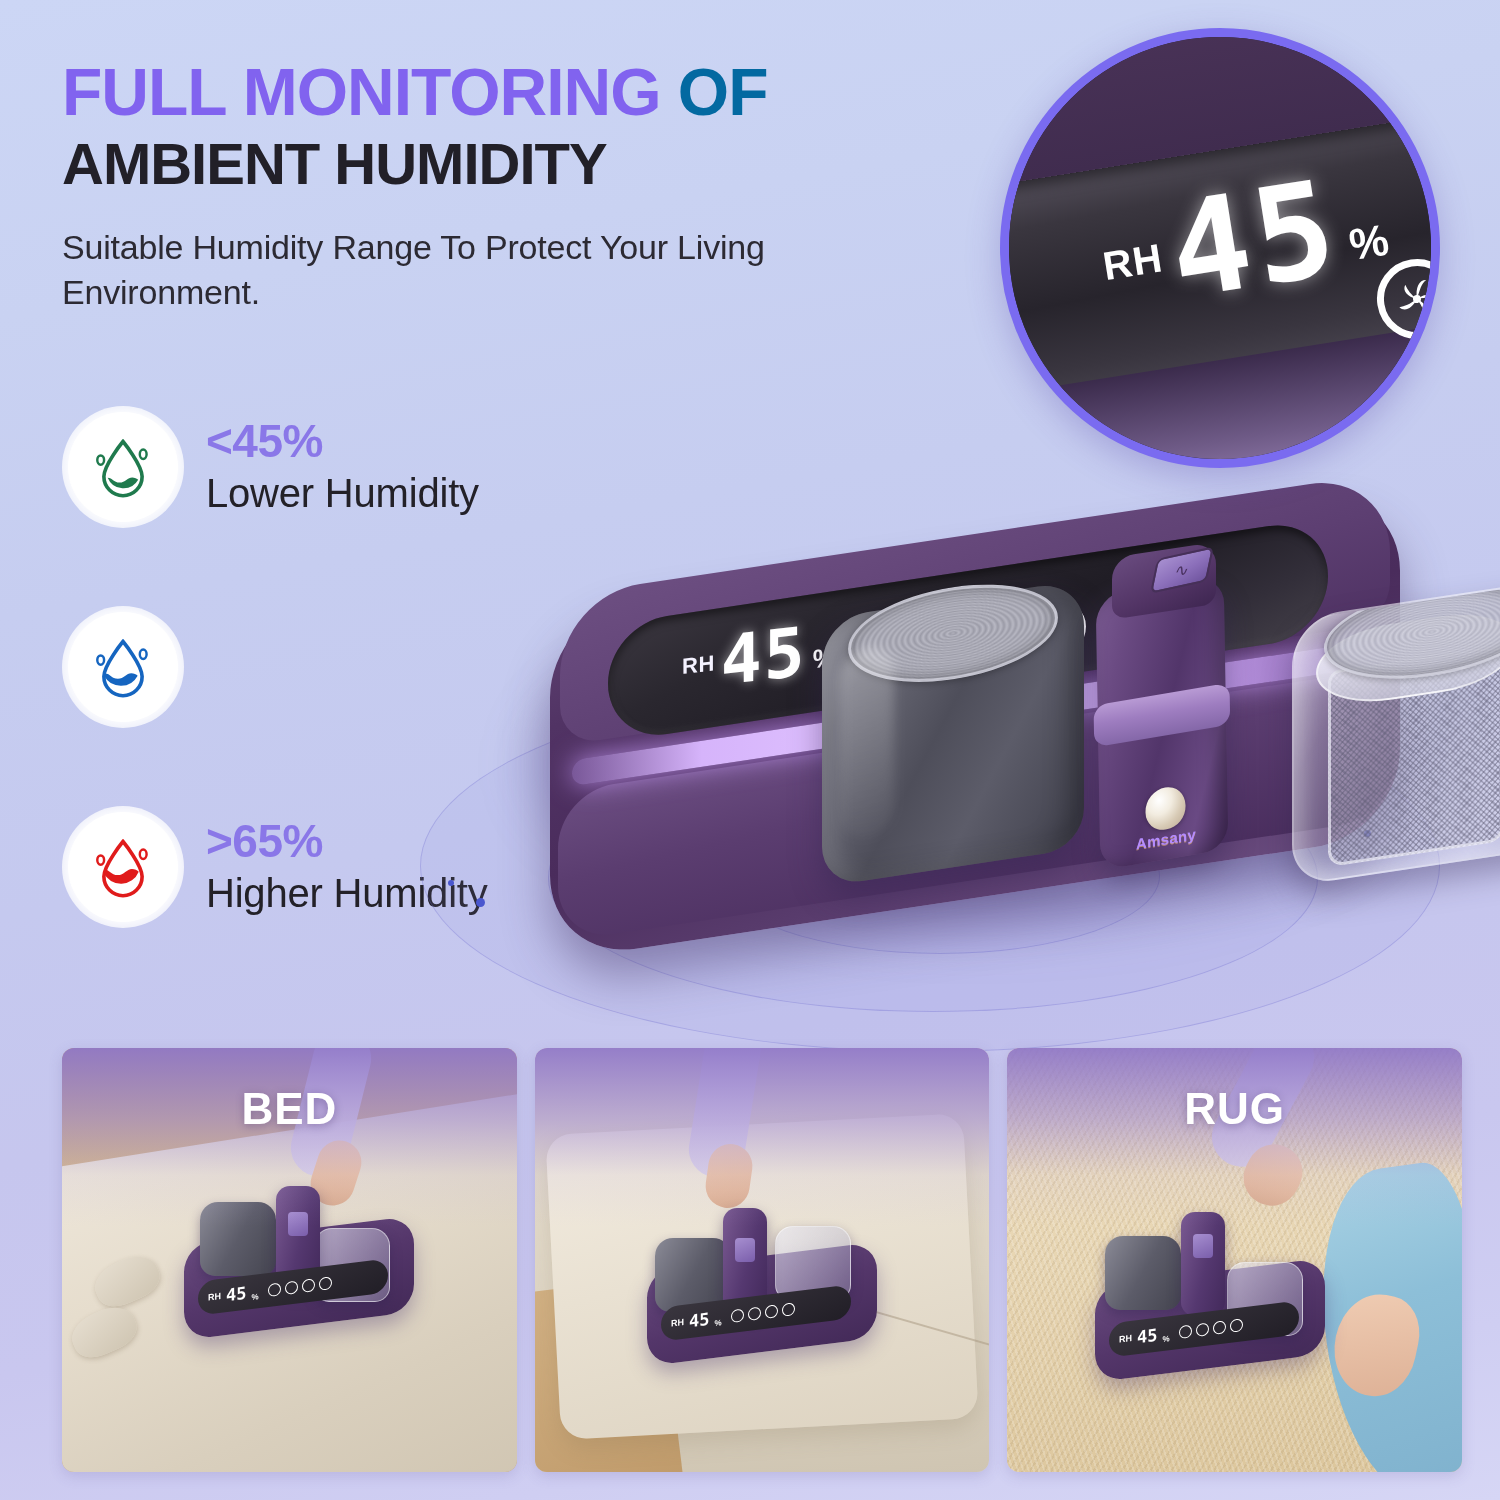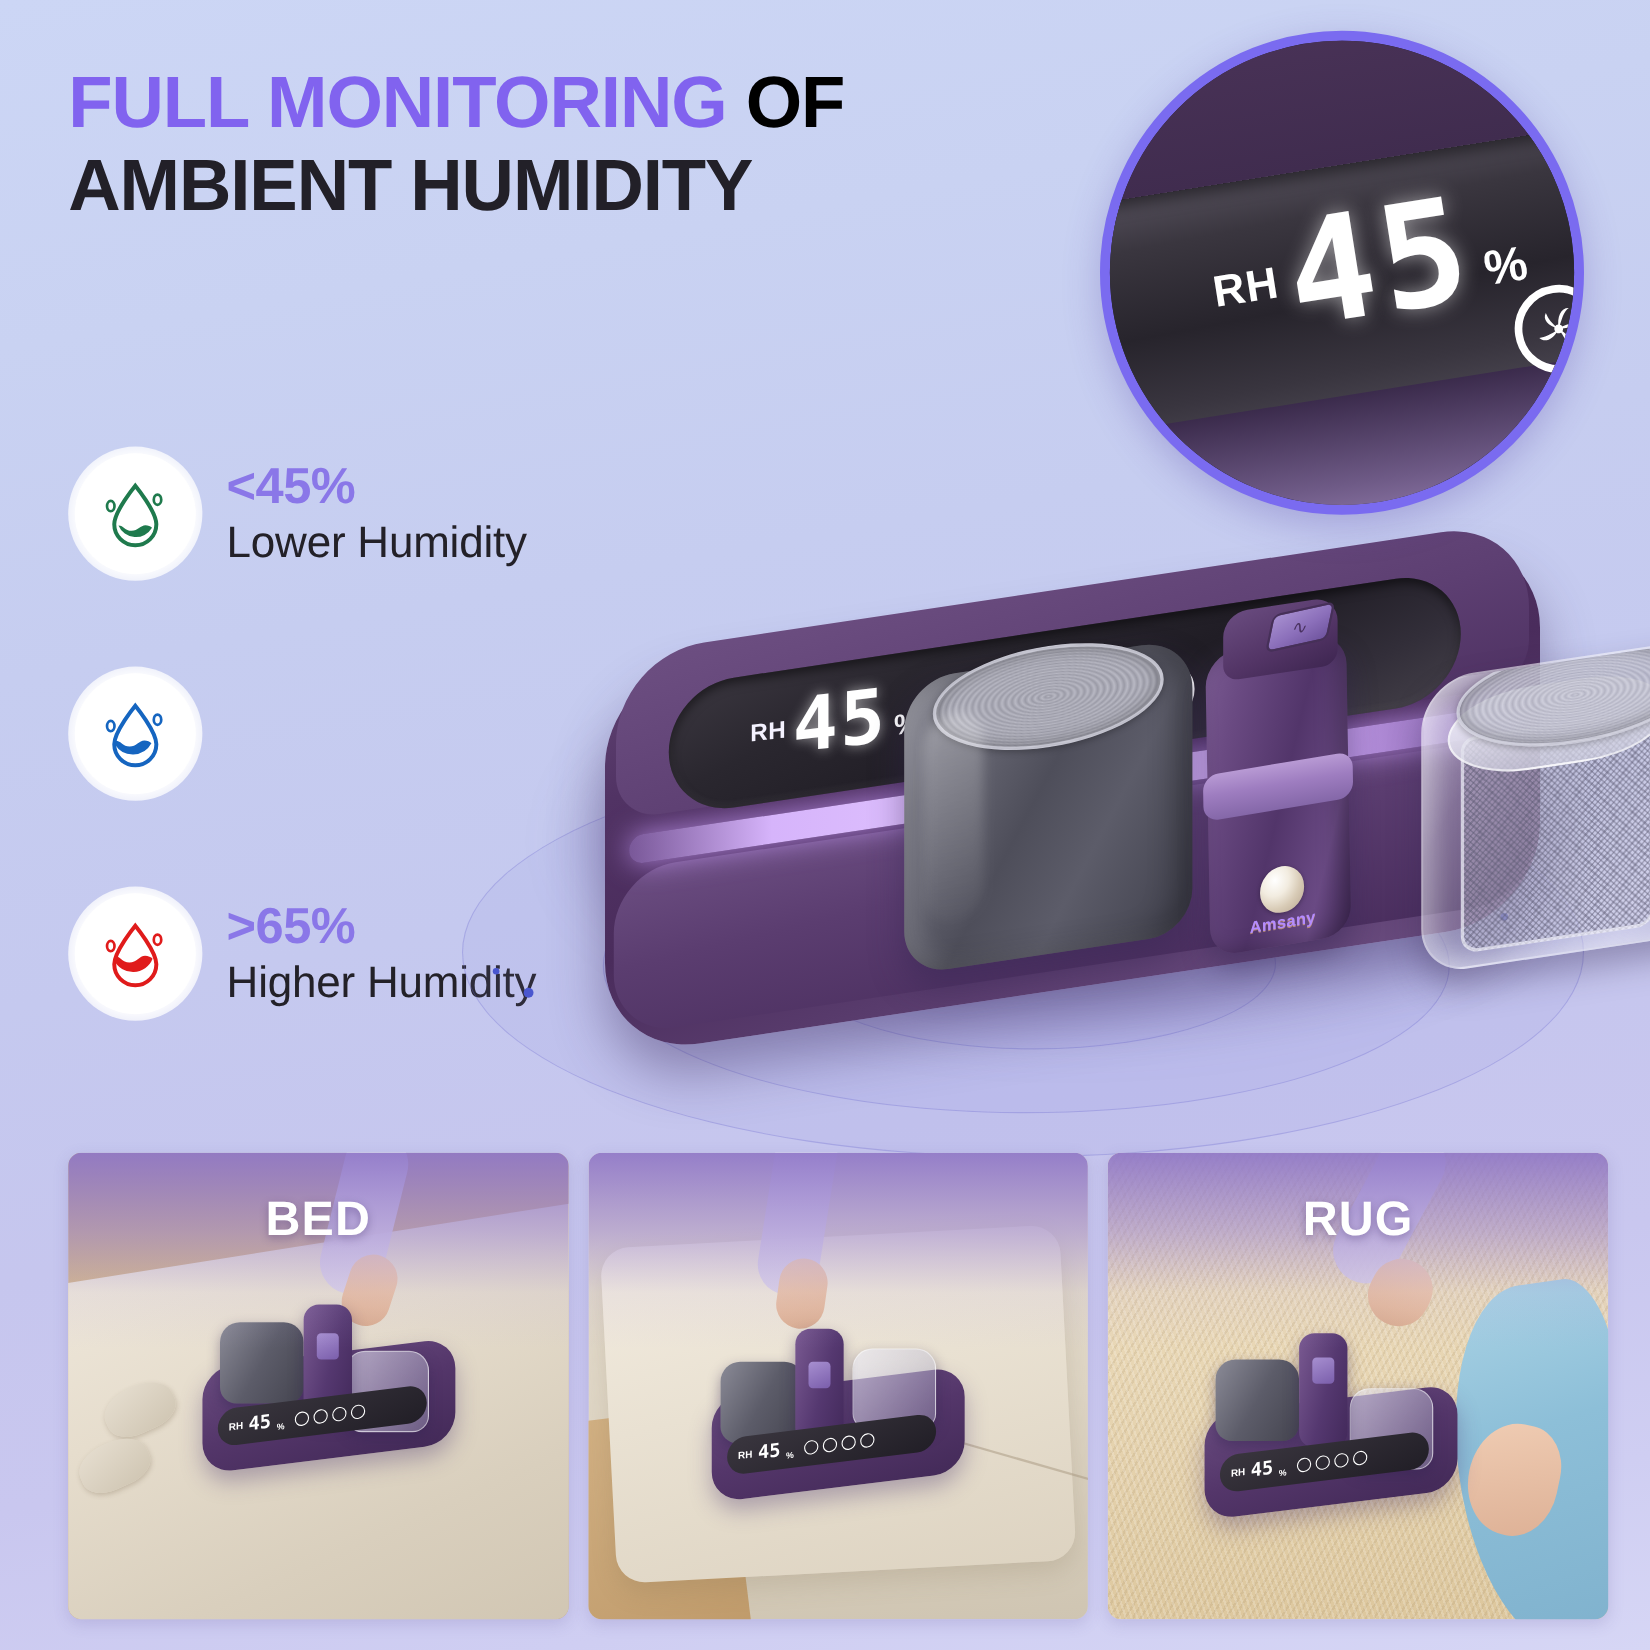--- a/index.html
+++ b/index.html
@@ -7,22 +7,22 @@
   body {
     font-family:"Liberation Sans", sans-serif;
     background: linear-gradient(170deg, #ccd6f5 0%, #c9d2f2 18%, #c6cdf0 35%, #c5c9ef 52%, #c6c6ee 66%, #c9c7ef 78%, #cfcef2 90%, #d6d6f5 100%);
     position:relative;
   }
 
   
   .headline { position:absolute; left:62px; top:58px; width:900px; }
   .h-line1 { font-size:66px; font-weight:bold; letter-spacing:-1px; line-height:1.06; white-space:nowrap;}
   .h-accent { color:#8163ef; }
-  .h-dark { color:#000000;margin-top:31px; }
-  .h-line2 { font-size:66px; font-weight:bold; color:#222028; letter-spacing:-1px; line-height:1.12; margin-top:4px; }
+  .h-dark { color:#0369a1;margin-top:31px; }
+  .h-line2 { font-size:58px; font-weight:bold; color:#222028; letter-spacing:-1px; line-height:1.12; margin-top:4px; }
   .subhead { margin-top:28px; font-size:34px; color:#2c2a33; line-height:1.33; font-weight:400; letter-spacing:-0.2px; }
 
   
   .features { position:absolute; left:62px; top:406px; width:520px; }
   .feat-row { display:flex; align-items:center; height:122px; margin-bottom:78px; }
   .feat-badge {
     width:122px; height:122px; border-radius:50%; flex:0 0 122px;
     background: radial-gradient(circle at 50% 50%, #ffffff 0%, #ffffff 58%, rgba(255,255,255,0.72) 72%, rgba(255,255,255,0.28) 86%, rgba(255,255,255,0) 100%);
     display:flex; align-items:center; justify-content:center;
     position:relative;
@@ -348,20 +348,21 @@
     position:absolute; border-radius:30px;
     background:linear-gradient(170deg,rgba(238,232,245,0.96),rgba(214,205,232,0.9));
   }
 </style>
 </head>
 <body>
 
 <div class="headline">
   <div class="h-line1"><span class="h-accent">FULL MONITORING</span><span class="h-dark"> OF</span></div>
   <div class="h-line2">AMBIENT HUMIDITY</div>
+  <div class="subhead">Suitable Humidity Range To Protect Your Living Environment.</div>
 </div>
 
 <div class="features">
 
   <div class="feat-row">
     <div class="feat-badge">
       <svg width="68" height="68" viewBox="0 0 64 64">
         <path d="M32 8 C32 8 14 30 14 41 a18 18 0 0 0 36 0 C50 30 32 8 32 8 Z" fill="none" stroke="#1f7a4d" stroke-width="3.4"></path>
         <path d="M17.6 42 c4.5 0 5.5 4.6 11.2 4.6 c5.4 0 7.6 -4.8 11.9 -4.8 c2 0 4.7 1 5.6 2.2 a16 16 0 0 1 -28.7 -2 Z" fill="#1f7a4d"></path>
         <ellipse cx="11" cy="25.5" rx="3.2" ry="4.4" fill="none" stroke="#1f7a4d" stroke-width="2.3"></ellipse>

